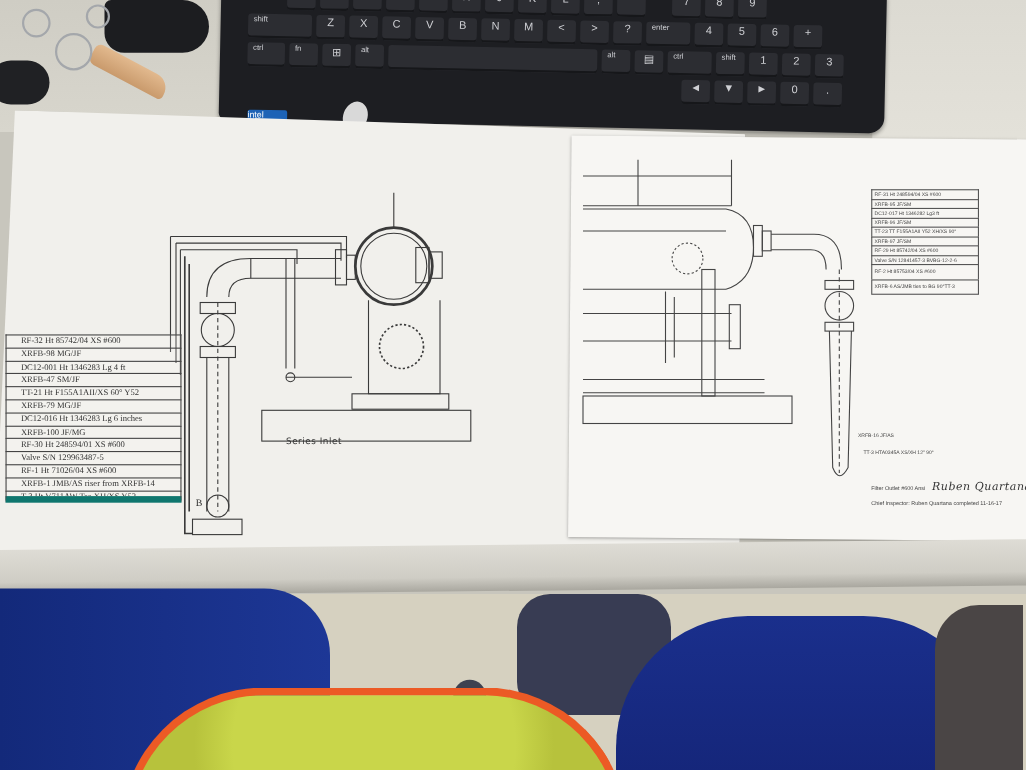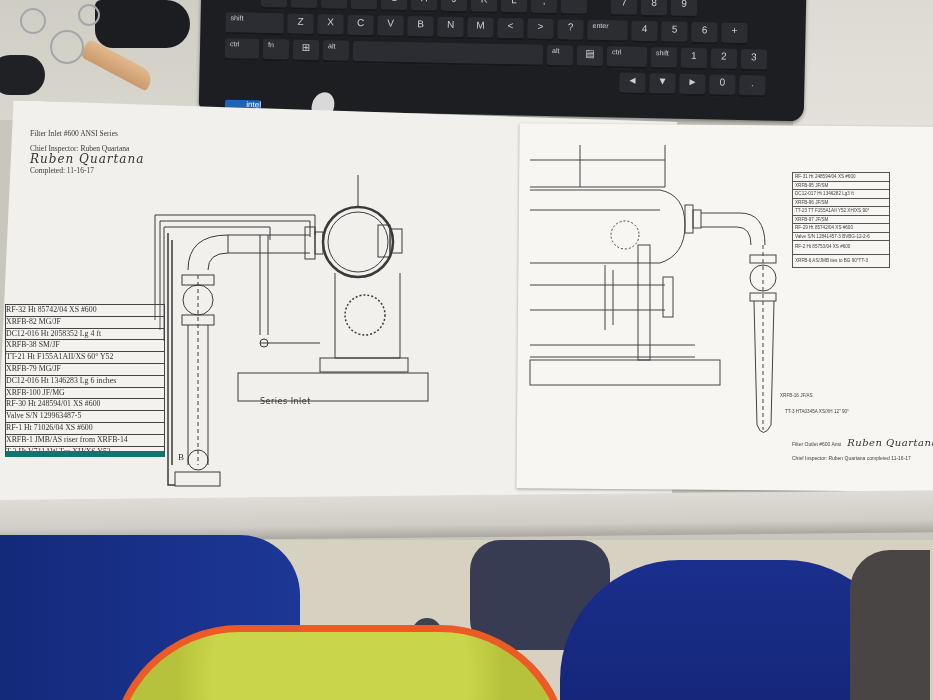--- a/index.html
+++ b/index.html
@@ -9,40 +9,40 @@
   
   .desk-top { position: absolute; left: 0; top: 0; width: 933px; height: 120px; background: linear-gradient(180deg,#cfcdc4,#d8d6cd); }
   .desk-right { position: absolute; right: 0; top: 0; width: 140px; height: 140px; background: linear-gradient(180deg,#dcdad2,#e4e2da); }
   .desk-edge { position: absolute; left: 0; top: 500px; width: 933px; height: 42px; background: linear-gradient(180deg,#dedcd5 0%,#cfcdc5 70%,#a9a79f 100%); transform: skewY(-0.6deg); transform-origin: left; }
 
   
   .laptop { position: absolute; left: 200px; top: -10px; width: 605px; height: 125px; background: #1d1e22; border-radius: 0 0 14px 6px; transform: rotate(1.2deg); box-shadow: 0 2px 4px rgba(0,0,0,.4); }
   .kbd-row { position: absolute; left: 0; display: flex; gap: 4px; }
   .key { background: #2c2d32; color: #cfd0d4; border-radius: 3px; height: 22px; min-width: 26px; padding: 2px 5px; font-family: "Liberation Sans", sans-serif; font-size: 10px; box-shadow: inset 0 -2px 0 #16171a; display: flex; align-items: flex-start; justify-content: center; }
   .key.sm { font-size: 7px; justify-content: flex-start; }
-  .intel { position: absolute; left: 225px; top: 100px; width: 36px; height: 14px; background: #1d63b6; color: #fff; font-family: "Liberation Sans", sans-serif; font-size: 8px; text-align: right; border-radius: 2px; transform: rotate(1deg); }
+  .intel { position: absolute; left: 225px; top: 100px; width: 36px; height: 14px; background: #1d63b6; color: #fff; font-family: "Liberation Sans", sans-serif; font-size: 8px; text-align: left; border-radius: 2px; transform: rotate(1deg); }
   .touchpad-btn { position: absolute; left: 312px; top: 92px; width: 22px; height: 28px; background: #d9d9d9; border-radius: 50%; transform: rotate(20deg); }
 
   
   .keys { position: absolute; left: 0; top: 0; width: 200px; height: 110px; }
   .fob { position: absolute; left: 95px; top: 0; width: 95px; height: 48px; background: #1c1d20; border-radius: 10px 40px 40px 30px; }
   .fob2 { position: absolute; left: -10px; top: 55px; width: 55px; height: 40px; background: #202124; border-radius: 20px; }
   .key-brass { position: absolute; left: 80px; top: 55px; width: 75px; height: 20px; background: linear-gradient(180deg,#e2b98e,#c99a6c); border-radius: 6px 14px 4px 6px; transform: rotate(28deg); }
   .ring { position: absolute; border: 2px solid #a4a7ab; border-radius: 50%; }
 
   
   .paper { position: absolute; background: #f4f3ef; box-shadow: 0 1px 3px rgba(0,0,0,.35); }
   .paper-left { left: 0; top: 100px; width: 678px; height: 420px; transform: rotate(0.8deg); transform-origin: top left; background: #f1f0ec; clip-path: polygon(2% 0, 100% 3%, 100% 100%, 0 100%); }
   .paper-right { left: 518px; top: 125px; width: 420px; height: 365px; transform: rotate(0.5deg); background: #f7f6f3; }
 
   .title-block { position: absolute; left: 30px; top: 128px; width: 200px; color: #3a3a3a; font-size: 7.5px; line-height: 11px; }
   .title-block .sig { font-family: "DejaVu Serif", serif; font-style: italic; font-size: 12px; color: #333; letter-spacing: 1px; }
 
   .label-stack { position: absolute; left: 5px; top: 304px; width: 160px; }
-  .lbl { height: 11.8px; border: 1px solid #444; border-bottom: none; font-size: 7.8px; line-height: 10px; color: #333; padding-left: 0; white-space: nowrap; overflow: hidden; background: rgba(255,255,255,.15); }
+  .lbl { height: 11.8px; border: 1px solid #444; border-bottom: none; font-size: 7.8px; line-height: 10px; color: #333; padding-left: 13px; white-space: nowrap; overflow: hidden; background: rgba(255,255,255,.15); }
   .lbl:last-child { border-bottom: 6px solid #0f766e; }
 
   .r-label-stack { position: absolute; left: 792px; top: 172px; width: 98px; }
   .rlbl { height: 8.5px; border: 1px solid #555; border-bottom: none; font-family: "Liberation Sans", sans-serif; font-size: 4.6px; line-height: 7px; color: #444; padding-left: 2px; white-space: nowrap; overflow: hidden; }
   .rlbl:last-child { border-bottom: 1px solid #555; }
   .rnote { position: absolute; font-family: "Liberation Sans", sans-serif; font-size: 4.6px; color: #444; white-space: nowrap; }
 
   .r-title { position: absolute; left: 792px; top: 436px; font-family: "Liberation Sans", sans-serif; font-size: 5px; color: #444; line-height: 14px; white-space: nowrap; }
   .r-title .sig { font-family: "DejaVu Serif", serif; font-style: italic; font-size: 10px; color: #333; margin-left: 6px; letter-spacing: .5px; }
 
@@ -131,26 +131,20 @@
       <span class="key">►</span>
       <span class="key">0</span>
       <span class="key">.</span>
     </div>
   </div>
   <div class="intel">intel</div>
   <div class="touchpad-btn"></div>
 
   <div class="paper paper-left"></div>
 
-  <div class="title-block">
-    <div>Filter Inlet #600 ANSI Series</div>
-    <div style="margin-top:4px">Chief Inspector: Ruben Quartana</div>
-    <div class="sig">Ruben Quartana</div>
-    <div>Completed: 11-16-17</div>
-  </div>
 
   <div class="drawing" style="left:150px;top:175px;">
     <svg width="300" height="320" viewBox="0 0 300 320" fill="none" stroke="#3a3a3a" stroke-width="1">
 
       <path d="M5 40 H165 V60"></path>
         <path d="M10 46 H160 V62"></path>
         <path d="M14 52 H120 V65"></path>
       <path d="M5 40 V145"></path>
         <path d="M10 46 V155"></path>
         <path d="M14 52 V166"></path>
@@ -187,23 +181,23 @@
       <path d="M208 0 V32"></path>
 
       <rect x="170" y="183" width="88" height="14"></rect>
       <rect x="88" y="198" width="190" height="28"></rect>
     </svg>
   </div>
   <div class="handwritten">Series Inlet</div>
 
   <div class="label-stack">
     <div class="lbl">RF-32 Ht 85742/04 XS #600</div>
-    <div class="lbl">XRFB-82 MG/JF</div>
-    <div class="lbl">DC12-016 Ht 2058352 Lg 4 ft</div>
-    <div class="lbl">XRFB-38 SM/JF</div>
+    <div class="lbl">XRFB-98 MG/JF</div>
+    <div class="lbl">DC12-001 Ht 1346283 Lg 4 ft</div>
+    <div class="lbl">XRFB-47 SM/JF</div>
     <div class="lbl">TT-21 Ht F155A1AII/XS 60° Y52</div>
     <div class="lbl">XRFB-79 MG/JF</div>
     <div class="lbl">DC12-016 Ht 1346283 Lg 6 inches</div>
     <div class="lbl">XRFB-100 JF/MG</div>
     <div class="lbl">RF-30 Ht 248594/01 XS #600</div>
     <div class="lbl">Valve S/N 129963487-5</div>
     <div class="lbl">RF-1 Ht 71026/04 XS #600</div>
     <div class="lbl">XRFB-1 JMB/AS riser from XRFB-14</div>
     <div class="lbl">T-3 Ht V711AW Tee XH/XS Y52</div>
   </div>

